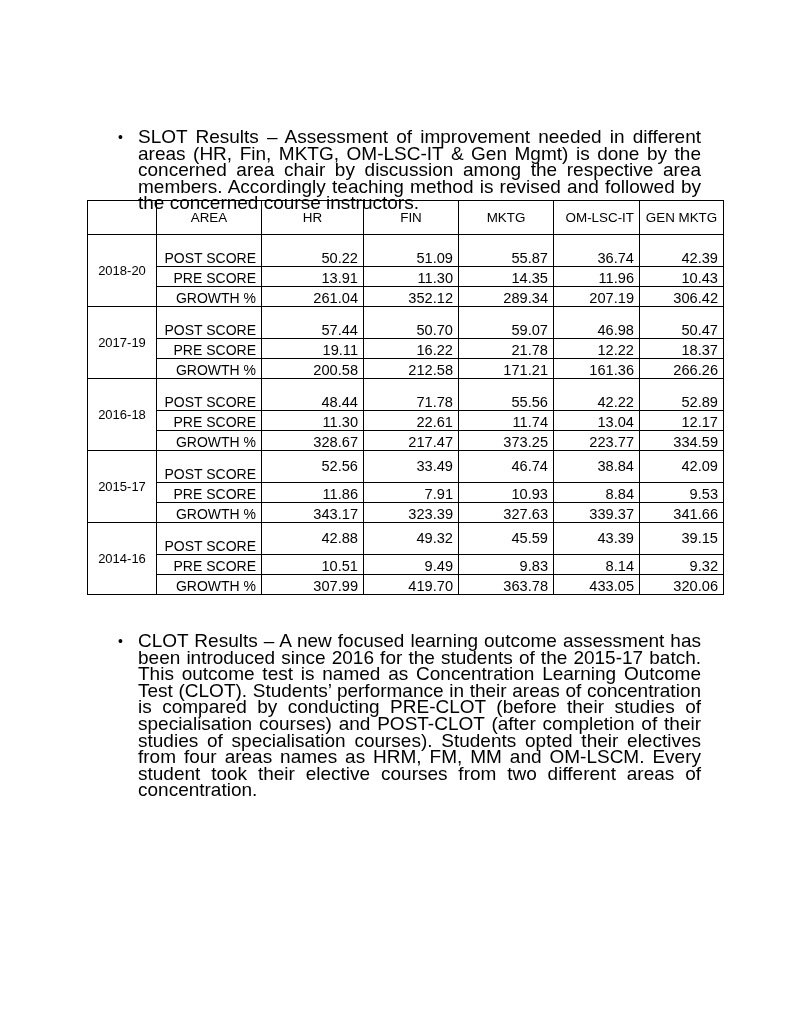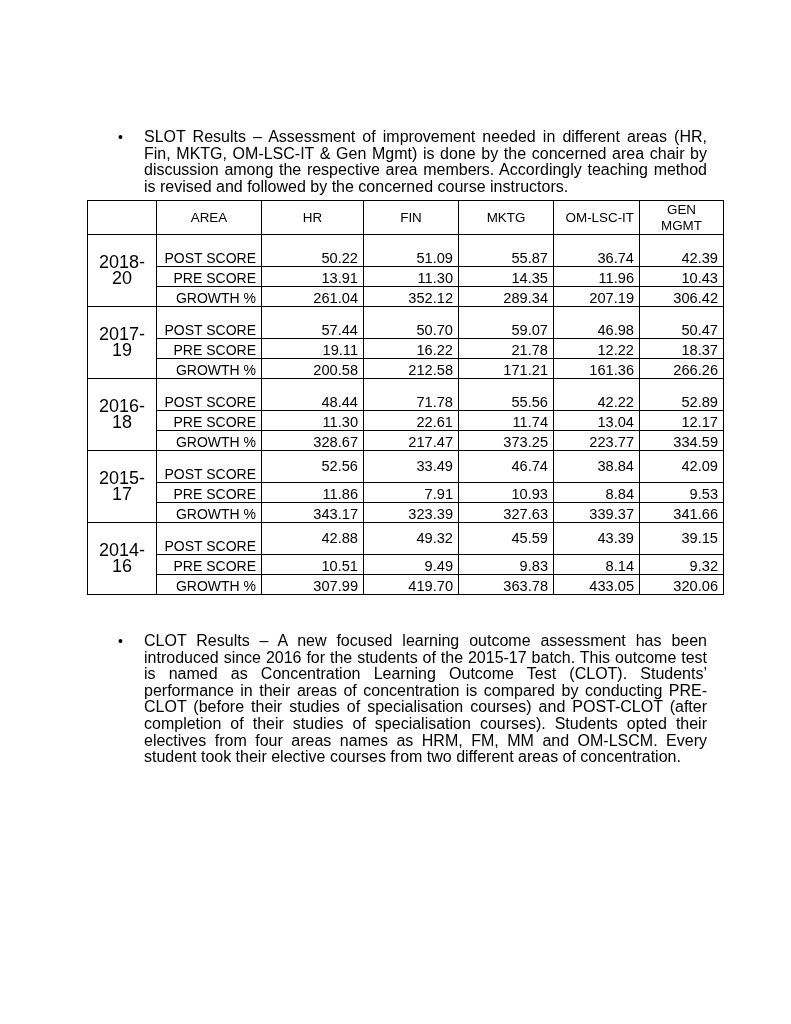--- a/index.html
+++ b/index.html
@@ -1,22 +1,22 @@
 <!DOCTYPE html>
 <html><head>
 <meta charset="utf-8">
 <style>
   html, body { margin: 0; padding: 0; background: #ffffff; }
   body {
     width: 791px; height: 1024px; position: relative; overflow: hidden;
     font-family: "Liberation Sans", sans-serif; color: #000;
   }
   .para {
-    position: absolute; left: 144px; width: 563px;
-    font-size: 16px; line-height: 16.6px; text-align: justify;
+    position: absolute; left: 138px; width: 563px;
+    font-size: 19px; line-height: 16.6px; text-align: justify;
   }
   .bullet {
     position: absolute; left: 118px; font-size: 14px; line-height: 16.6px;
   }
   #p1 { top: 129px; }
   #b1 { top: 129px; }
   #p2 { top: 633px; }
   #b2 { top: 633px; }
 
   table.slot {
@@ -30,21 +30,21 @@
   }
   col.c0 { width: 69px; }
   col.c1 { width: 105px; }
   col.c2 { width: 102px; }
   col.c3 { width: 95px; }
   col.c4 { width: 95px; }
   col.c5 { width: 86px; }
   col.c6 { width: 84px; }
   tr.hdr th { height: 33px; text-align: center; font-size: 13.4px; }
   tr.hdr th.omc { line-height: 14px; text-align: right; }
-  td.year { text-align: center; vertical-align: middle; font-size: 18px; }
+  td.year { text-align: center; vertical-align: middle; font-size: 13px; }
   td.lbl { text-align: right; vertical-align: bottom; margin-left: 48px; }
   td.val { text-align: right; vertical-align: bottom; font-size: 14.6px; }
   tr.post td { height: 31px; }
   tr.post.mid td.val { vertical-align: middle; }
   tr.pre td, tr.gr td { height: 19px; }
 </style>
 </head>
 <body>
 
 <span id="b1" class="bullet">•</span>
@@ -61,21 +61,21 @@
       <col class="c6">
   </colgroup>
   <thead>
     <tr class="hdr">
       <th></th>
       <th>AREA</th>
       <th>HR</th>
       <th>FIN</th>
       <th>MKTG</th>
       <th class="omc">OM-LSC-IT</th>
-      <th>GEN MGMT</th>
+      <th>GEN MKTG</th>
     </tr>
   </thead>
   <tbody id="tbody">
       <tr class="post">
         <td class="year" rowspan="3">2018-20</td>
         <td class="lbl" style="width: 1px;">POST SCORE</td>
         <td class="val">50.22</td>
         <td class="val">51.09</td>
         <td class="val">55.87</td>
         <td class="val">36.74</td>

